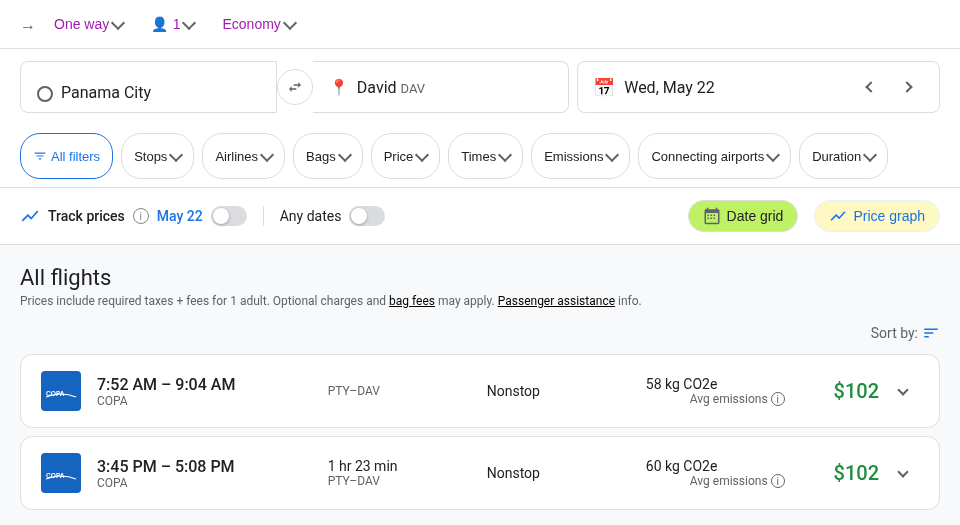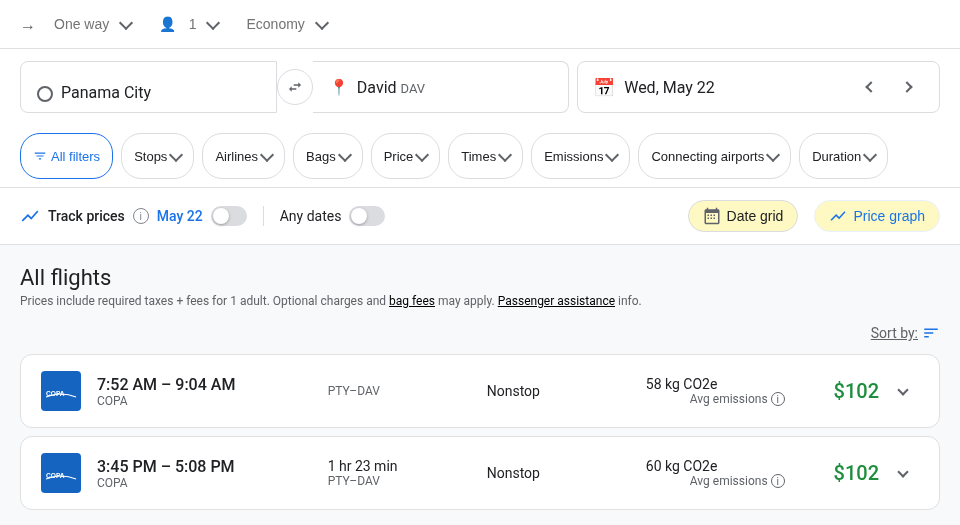--- a/index.html
+++ b/index.html
@@ -13,28 +13,28 @@
       background: #fff;
       padding: 10px 20px;
       display: flex;
       align-items: center;
       gap: 8px;
       border-bottom: 1px solid #e0e0e0;
     }
     .trip-type-btn {
       display: flex;
       align-items: center;
-      gap: 12px;
+      gap: 4px;
       padding: 6px 10px;
       border-radius: 20px;
       border: none;
       background: transparent;
       cursor: pointer;
       font-size: 14px;
-      color: #737373;
+      color: #a21caf;
     }
     .chevron-down {
       width: 10px;
       height: 10px;
       border-right: 2px solid #5f6368;
       border-bottom: 2px solid #5f6368;
       transform: rotate(45deg);
       display: inline-block;
       margin-top: -3px;
     }
@@ -216,21 +216,21 @@
       height: 20px;
       background: #dadce0;
     }
     .date-grid-btn, .price-graph-btn {
       display: flex;
       align-items: center;
       gap: 6px;
       padding: 6px 14px;
       border-radius: 20px;
       border: 1px solid #dadce0;
-      background: #fef9c3;
+      background: #bef264;
       cursor: pointer;
       font-size: 14px;
       margin-left: auto;
     }
     .price-graph-btn {
       background: #fef9c3;
       border-color: #e8f0fe;
       color: #1a73e8;
       margin-left: 8px;
       text-align: center;
@@ -269,21 +269,20 @@
       justify-content: flex-end;
       align-items: center;
       margin-bottom: 12px;
     }
     .sort-by {
       font-size: 14px;
       color: #5f6368;
       display: flex;
       align-items: center;
       gap: 4px;
-      text-decoration: underline;
     }
     .flight-card {
       background: #fff;
       border: 1px solid #e0e0e0;
       border-radius: 12px;
       padding: 16px 20px;
       display: flex;
       align-items: center;
       gap: 16px;
       margin-bottom: 8px;

